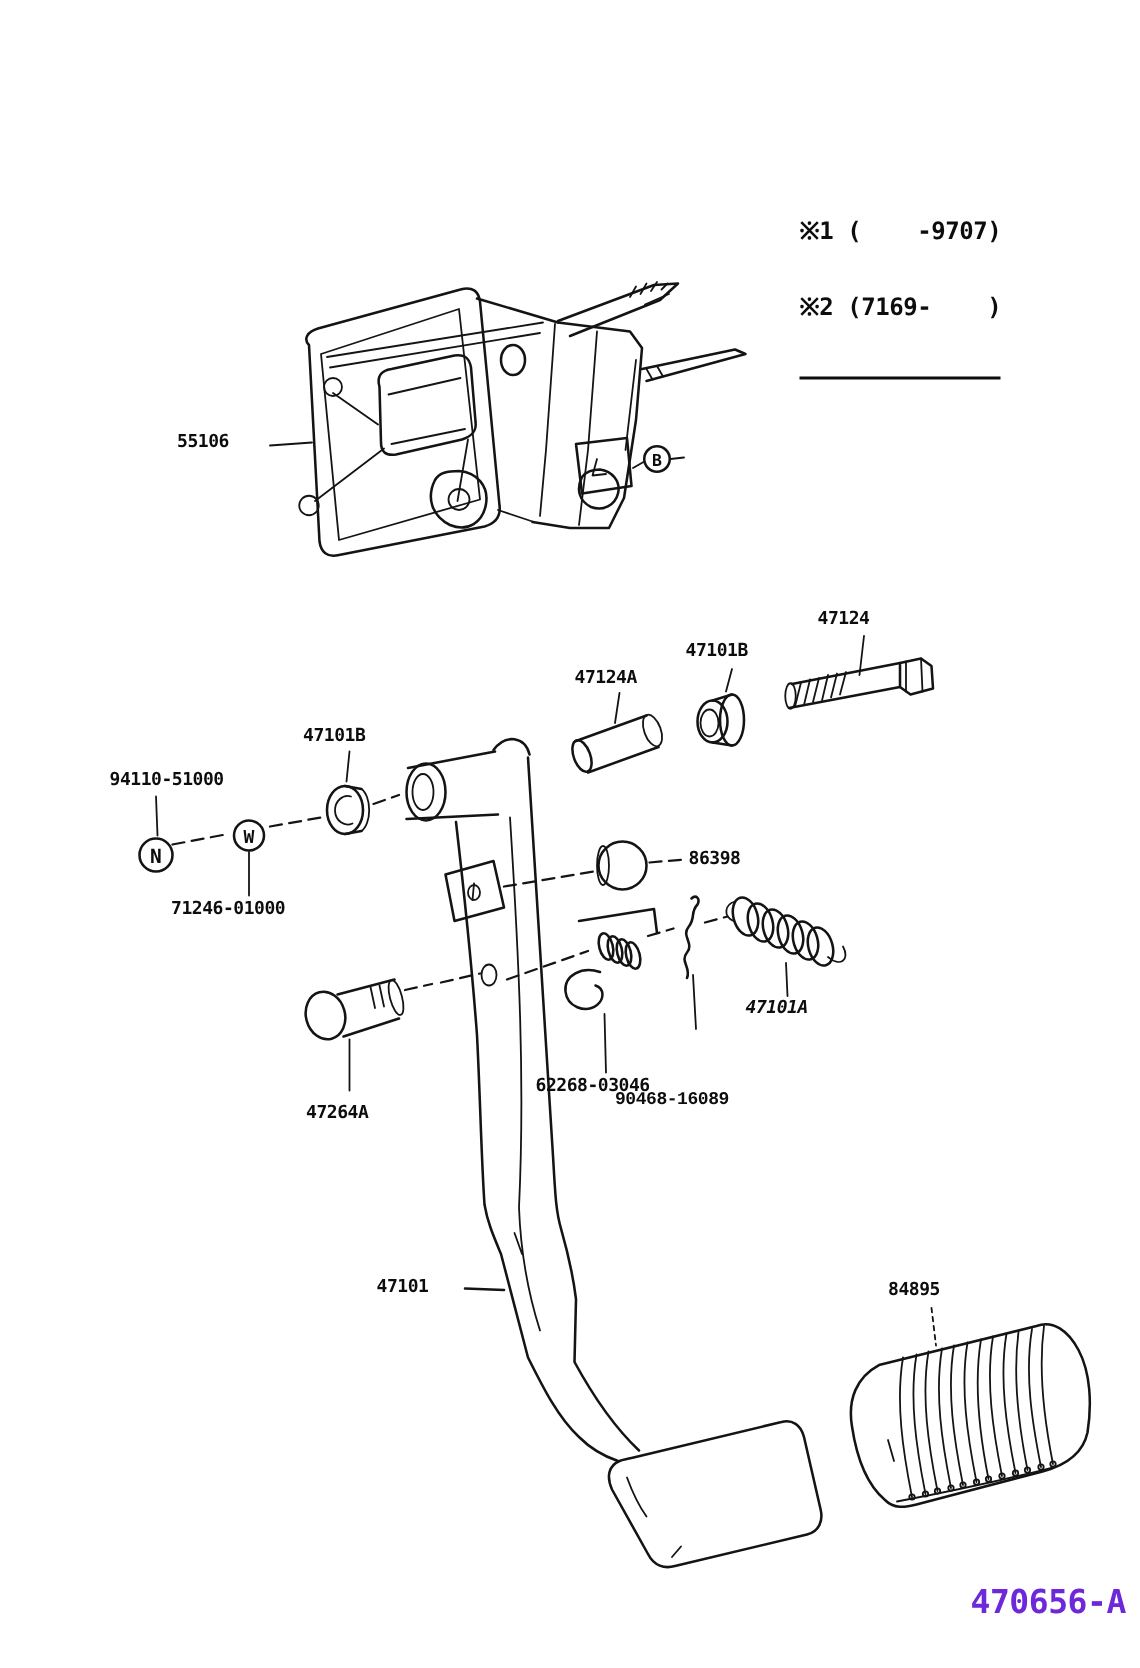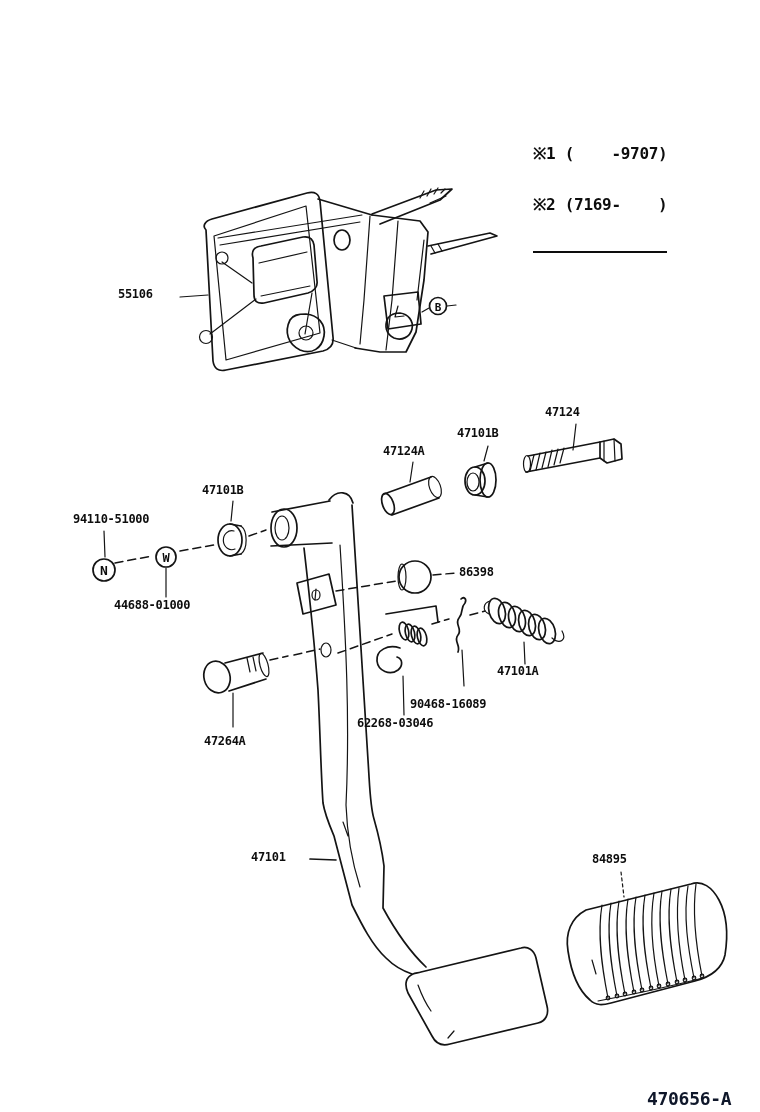--- a/index.html
+++ b/index.html
@@ -17,21 +17,21 @@
     font-size:16px;font-weight:bold;color:#0d0d0d;letter-spacing:-0.3px;
     line-height:17px;white-space:pre;border-bottom:2px solid #0d0d0d;padding-bottom:4px;
   }
   .fastener-block{
     position:absolute;left:456px;top:288px;
     font-size:16px;font-weight:bold;color:#0d0d0d;letter-spacing:-0.6px;
     line-height:16px;white-space:pre;
   }
   .figcode{
     position:absolute;left:647px;top:1056px;
-    font-size:18px;font-weight:bold;color:#0f172a;letter-spacing:-0.3px;margin-top:32px;
+    font-size:22px;font-weight:bold;color:#6d28d9;letter-spacing:-0.3px;
   }
   .art{stroke:#141414;fill:none;stroke-width:1.7;stroke-linecap:round;stroke-linejoin:round;}
   .thin{stroke-width:1.2;}
   .dash{stroke-dasharray:8 5;stroke-width:1.5;}
   .dot{stroke-dasharray:3 3;stroke-width:1.2;}
   .sym-text{font-family:"DejaVu Sans Mono",monospace;font-weight:bold;fill:#0d0d0d;stroke:none;}
 </style>
 </head>
 <body>
 
@@ -221,23 +221,23 @@
     <div>※2 (7169-    )</div>
   </div>
 
 
   <div class="lbl" style="left:118px;top:286px;">55106</div>
   <div class="lbl" style="left:545px;top:404px;">47124</div>
   <div class="lbl" style="left:457px;top:425px;">47101B</div>
   <div class="lbl" style="left:383px;top:443px;">47124A</div>
   <div class="lbl" style="left:202px;top:482px;">47101B</div>
   <div class="lbl" style="left:49px;top:511px;margin-left:24px;">94110-51000</div>
-  <div class="lbl" style="left:114px;top:597px;">44688-01000</div>
+  <div class="lbl" style="left:114px;top:597px;">71246-01000</div>
   <div class="lbl" style="left:459px;top:564px;">86398</div>
-  <div class="lbl" style="left:497px;top:663px;">47101A</div>
-  <div class="lbl" style="left:410px;top:696px;">90468-16089</div>
+  <div class="lbl" style="left:497px;top:663px;font-style:italic;">47101A</div>
+  <div class="lbl" style="left:410px;top:725px;font-family:Liberation Mono, monospace;">90468-16089</div>
   <div class="lbl" style="left:357px;top:715px;">62268-03046</div>
   <div class="lbl" style="left:204px;top:733px;">47264A</div>
   <div class="lbl" style="left:251px;top:849px;">47101</div>
   <div class="lbl" style="left:592px;top:851px;">84895</div>
 
   <div class="figcode">470656-A</div>
 </div>
 
 </body></html>

